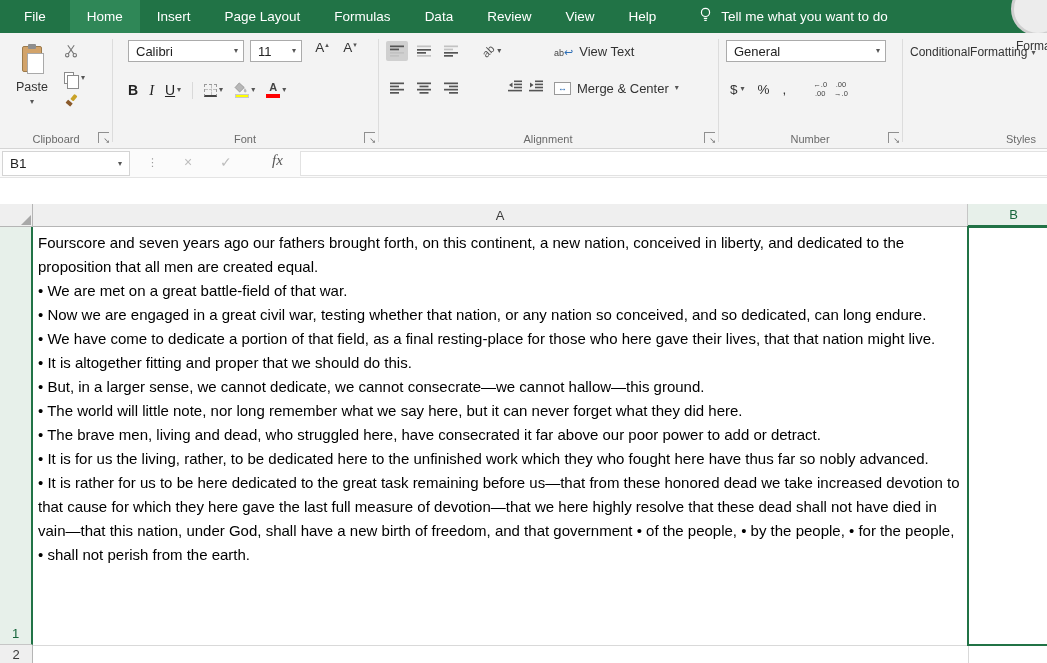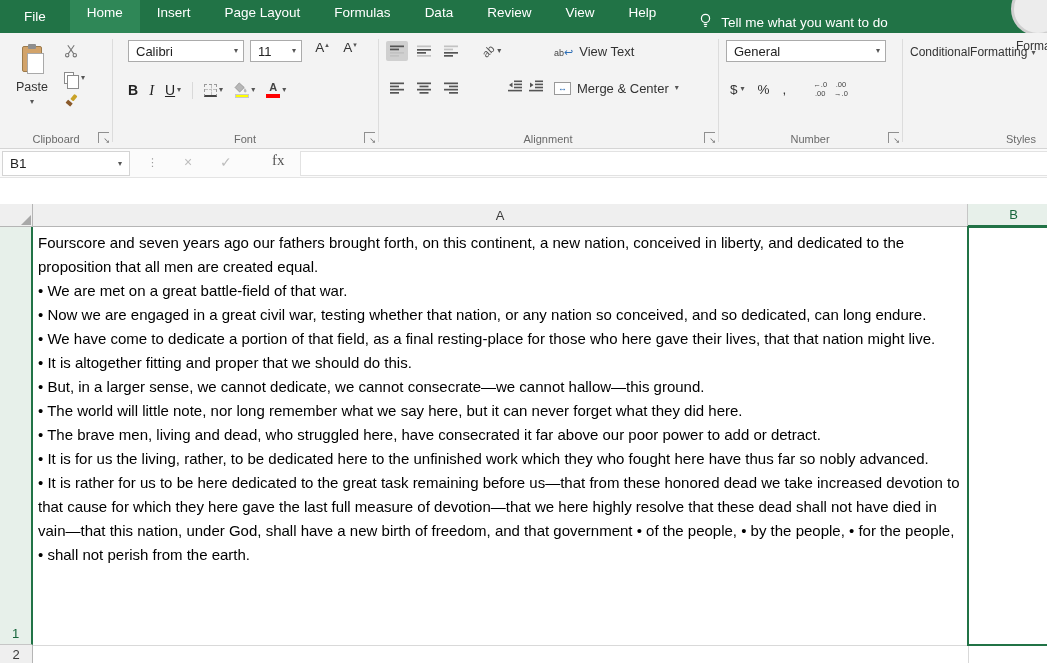--- a/index.html
+++ b/index.html
@@ -3,21 +3,21 @@
 <meta charset="utf-8">
 <style>
   *{box-sizing:border-box;margin:0;padding:0}
   html,body{width:1047px;height:663px;overflow:hidden;background:#fff;
     font-family:"Liberation Sans",sans-serif;cursor:default;-webkit-font-smoothing:antialiased}
   button{border:0;background:transparent;font:inherit;color:inherit;padding:0;cursor:default}
   i{font-style:normal}
   .app{position:relative;width:1047px;height:663px;overflow:hidden}
 
   
-  .tabsbar{position:absolute;left:0;top:0;width:100%;height:33px;background:#217346;display:flex;align-items:flex-end}
+  .tabsbar{position:absolute;left:0;top:0;width:100%;height:33px;background:#217346;display:flex;align-items:center}
   .tab{color:#fff;font-size:13.5px;line-height:33px;padding:4px 17px;white-space:nowrap}
   .tab.file{padding:0 24px}
   .tab.active{background:#2f8757}
   .tellme{display:flex;align-items:center;gap:9px;margin-left:26px;color:#fff;font-size:13.5px;white-space:nowrap}
   .avatar{position:absolute;right:-18px;top:-18px;width:54px;height:54px;border-radius:50%;
     border:3px solid #cfcfcf;background:#ececec}
 
   
   .ribbon{position:absolute;left:0;top:33px;width:100%;height:116px;background:#f3f3f3;border-bottom:1px solid #d5d5d5}
   .grp{position:absolute;top:0;bottom:0}
@@ -82,21 +82,21 @@
   .bigbtn{position:absolute;top:6px;display:flex;flex-direction:row;align-items:center;font-size:12px;color:#333;line-height:1.3}
   .bigbtn svg{margin-bottom:7px}
   .l2{display:flex;align-items:center;gap:4px}
 
   
   .frow{position:absolute;left:0;top:149px;width:100%;height:29px;background:#fbfbfb;border-bottom:1px solid #e4e4e4}
   .namebox{position:absolute;left:2px;top:2px;width:128px;height:25px;background:#fff;border:1px solid #d4d4d4;display:flex;align-items:center;padding:0 7px;font-size:13.5px;color:#222}
   .namebox .caret{margin-left:auto}
   .dots{position:absolute;left:147px;top:7px;color:#9b9b9b;font-size:11px;letter-spacing:0}
   .fxb{position:absolute;top:5px;font-size:14px;color:#bdbdbd}
-  .fx{position:absolute;left:272px;top:3px;font-family:"Liberation Serif",serif;font-size:15px;color:#555}
+  .fx{position:absolute;left:272px;top:3px;font-family:"Liberation Serif",serif;font-style:italic;font-size:15px;color:#555}
   .finput{position:absolute;left:300px;top:2px;right:0;height:25px;background:#fff;border:1px solid #e2e2e2;border-right:0;display:flex;align-items:center;padding:0 7px;font-size:13px;color:#222;cursor:text}
   .gapstrip{position:absolute;left:0;top:178px;width:100%;height:26px;background:#fff}
 
   
   .sheet{position:absolute;left:0;top:204px;right:0;bottom:0;background:#fff}
   .corner{position:absolute;left:0;top:0;width:33px;height:23px;background:#efefef;border-right:1px solid #b5b5b5;border-bottom:1px solid #b5b5b5}
   .tri{position:absolute;right:1px;bottom:1px;width:0;height:0;border-left:10px solid transparent;border-bottom:10px solid #a8a8a8}
   .ch{position:absolute;top:0;height:23px;background:#efefef;border-right:1px solid #c6c6c6;border-bottom:1px solid #b5b5b5;display:flex;align-items:center;justify-content:center;font-size:13px;color:#3a3a3a}
   .ch.a{left:33px;width:935px}
   .ch.b{left:968px;width:92px;background:#e7f0ea;border-bottom:2px solid #217346;color:#17663c}

